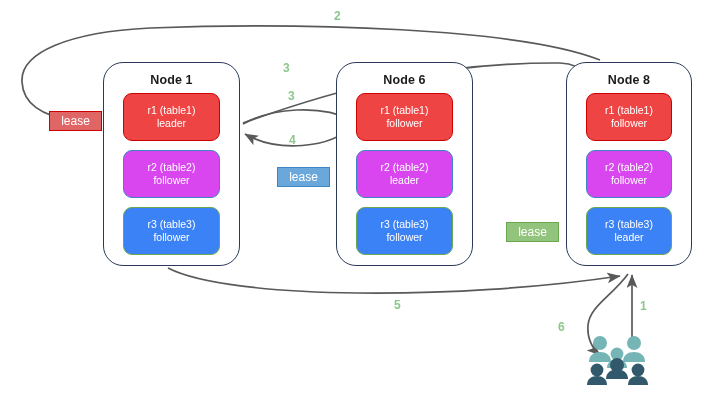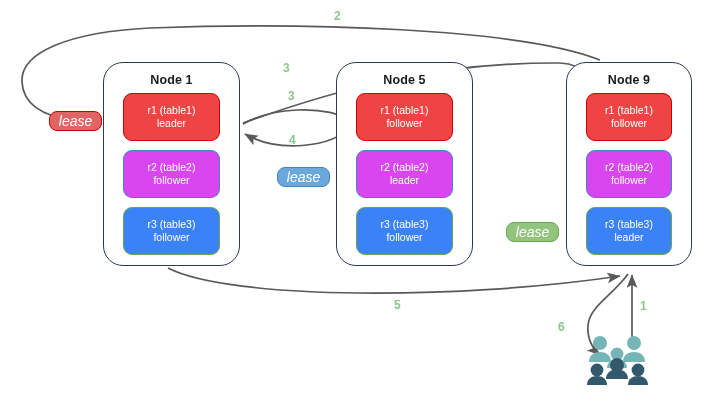--- a/index.html
+++ b/index.html
@@ -36,26 +36,25 @@
     color:#ffffff;
     font-size:10.5px;
     line-height:13px;
     white-space:pre-line;
   }
   .rep-r1{background:#ef4444;border:1.5px solid #cc0000;}
   .rep-r2{background:#d946ef;border:1.5px solid #3d85c6;}
   .rep-r3{background:#3b82f6;border:1.5px solid #6aa84f;}
   .lease{
     position:absolute;
-    border-radius:8px;
+    border-radius:0;
     box-sizing:border-box;
     display:flex;align-items:center;justify-content:center;
-    color:#ffffff;font-size:14px;
+    color:#ffffff;font-size:12px;
     z-index:3;
-    font-style:italic;
   }
   .lease-red{background:#e06666;border:1.5px solid #cc0000;}
   .lease-blue{background:#6aa8dc;border:1.5px solid #3d85c6;}
   .lease-green{background:#93c47d;border:1.5px solid #6aa84f;}
   .step-num{
     position:absolute;
     font-size:12px;font-weight:bold;
     color:#8cc78c;
     z-index:4;
     user-select:none;
@@ -93,31 +92,31 @@
     <div class="node-title">Node 1</div>
     <div class="replica rep-r1" style="top:30px;">r1 (table1)
 leader</div>
     <div class="replica rep-r2" style="top:87px;">r2 (table2)
 follower</div>
     <div class="replica rep-r3" style="top:144px;">r3 (table3)
 follower</div>
   </div>
 
   <div class="node-box" style="left:336px;top:62px;width:137px;height:204px;">
-    <div class="node-title">Node 5</div>
+    <div class="node-title">Node 6</div>
     <div class="replica rep-r1" style="top:30px;">r1 (table1)
 follower</div>
     <div class="replica rep-r2" style="top:87px;">r2 (table2)
 leader</div>
     <div class="replica rep-r3" style="top:144px;">r3 (table3)
 follower</div>
   </div>
 
   <div class="node-box" style="left:566px;top:62px;width:126px;height:204px;">
-    <div class="node-title">Node 9</div>
+    <div class="node-title">Node 8</div>
     <div class="replica rep-r1" style="top:30px;">r1 (table1)
 follower</div>
     <div class="replica rep-r2" style="top:87px;">r2 (table2)
 follower</div>
     <div class="replica rep-r3" style="top:144px;">r3 (table3)
 leader</div>
   </div>
 
   <div class="lease lease-red" style="left:49px;top:111px;width:53px;height:20px;">lease</div>
   <div class="lease lease-blue" style="left:277px;top:167px;width:53px;height:20px;">lease</div>

